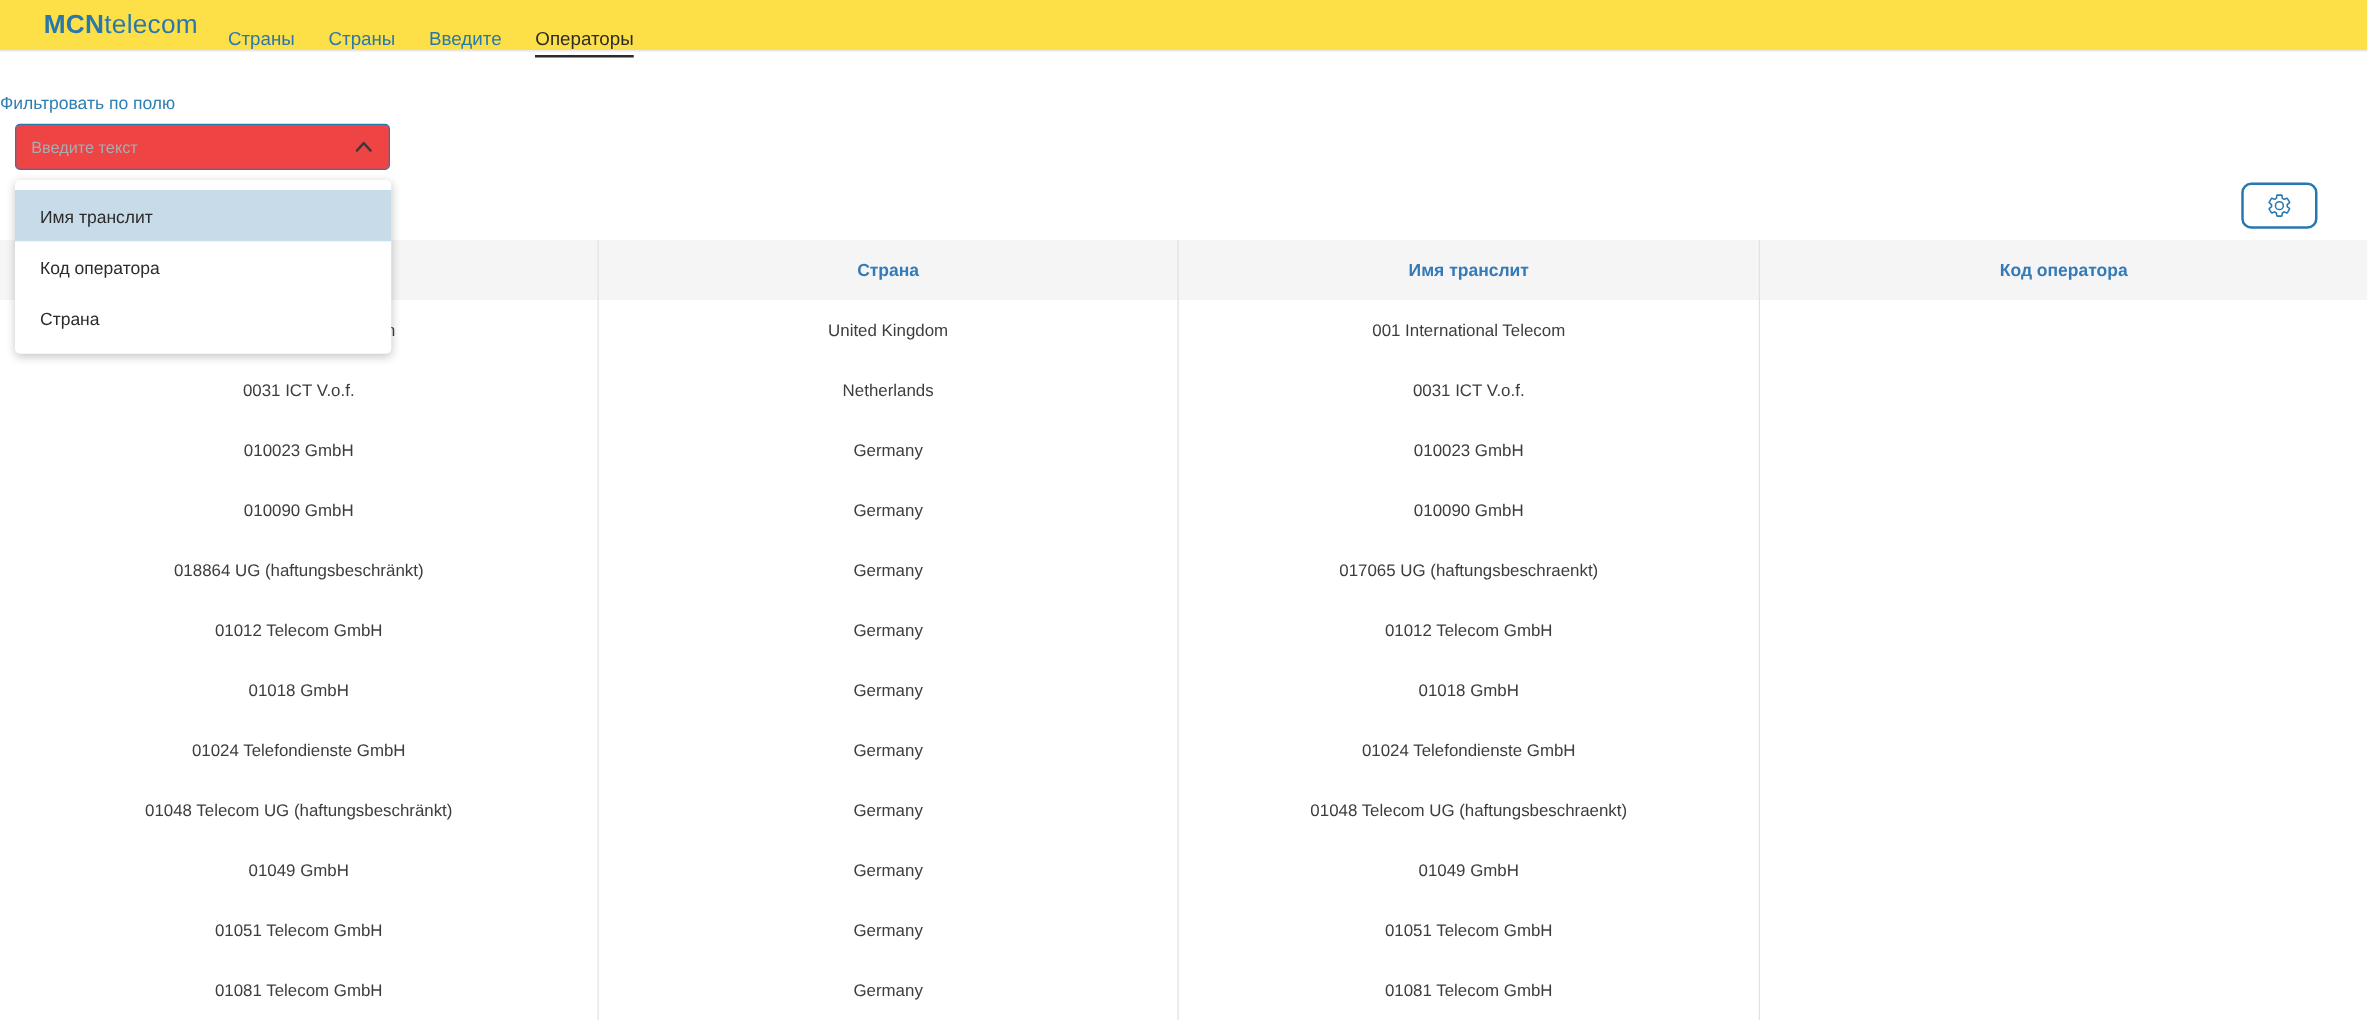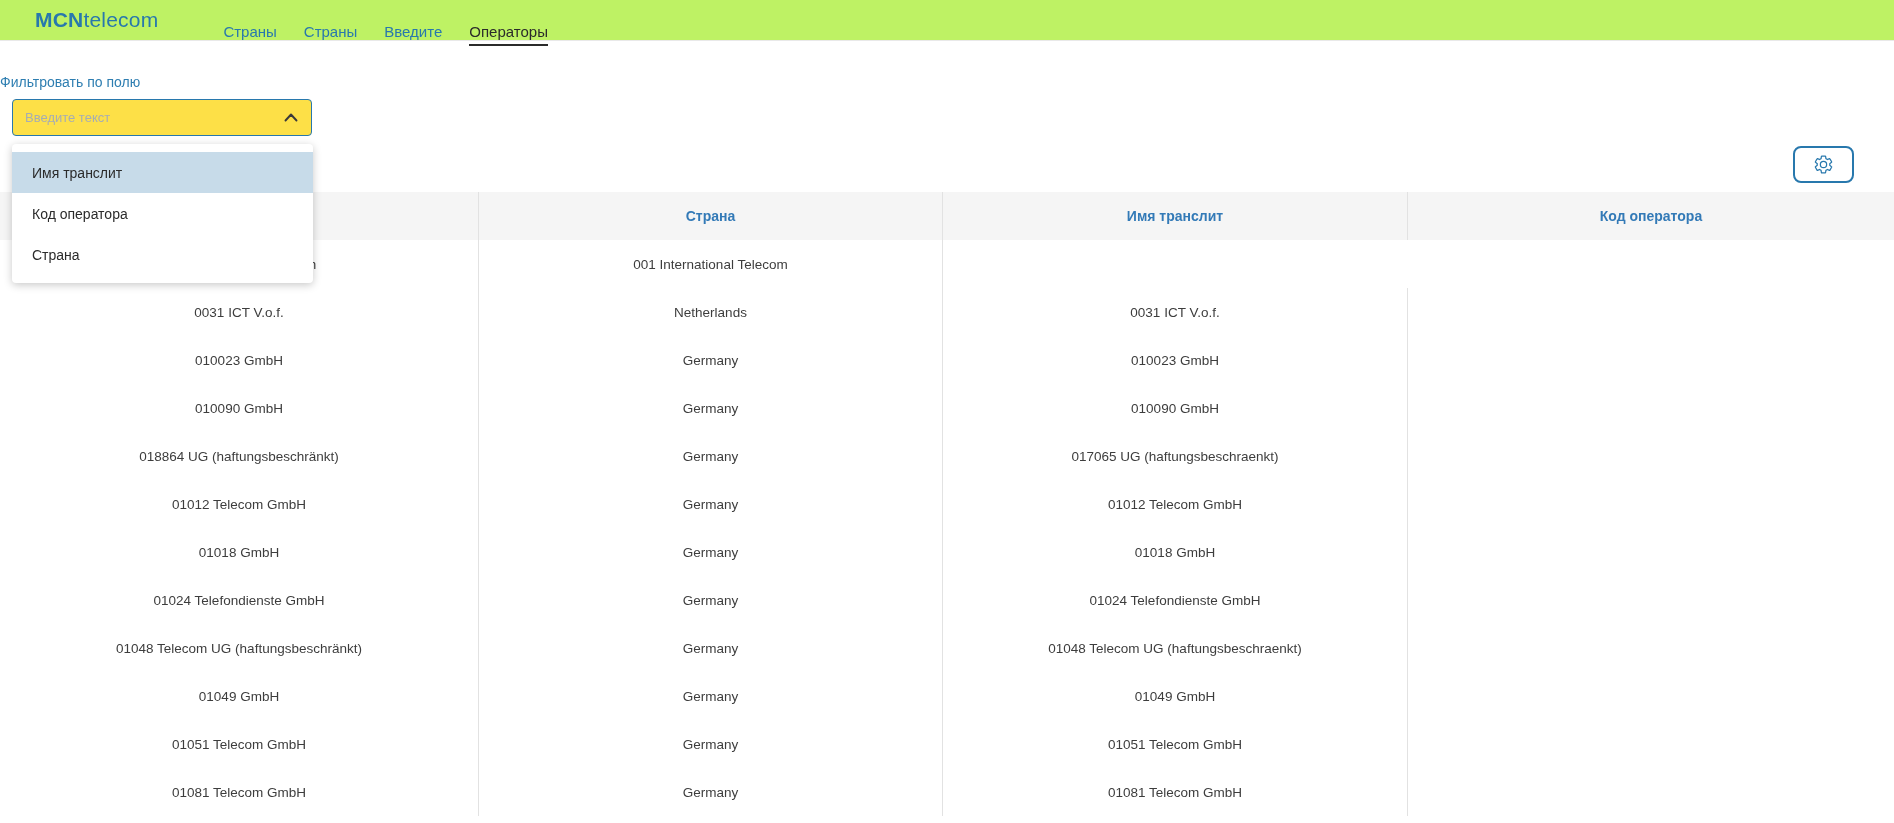--- a/index.html
+++ b/index.html
@@ -12,22 +12,21 @@
     overflow:hidden;
     -webkit-font-smoothing:antialiased;
   }
 
   
   .navbar {
     height:41px;
     border-bottom:1px solid #e9e9e9;
     display:flex; align-items:center;
     padding-left:35px;
-    background:#bef264;
-    gap:41px;
+    background:#fde047;
   }
   .logo { font-size:21px; color:#2878ad; margin-right:24px; letter-spacing:0.2px; cursor:pointer; }
   .logo .logo-bold { font-weight:700; }
   .nav-links { display:flex; align-items:flex-end; gap:27px; font-size:15px; height:100%; }
   .nav-link { color:#2878ad; cursor:pointer; }
   .nav-link.active {
     color:#2b2b2b;
     padding-bottom:4px;
     border-bottom:2px solid #2b2b2b;
     margin-bottom:-6px;
@@ -35,21 +34,21 @@
 
   
   .filter-label {
     position:absolute; left:0; top:74px;
     font-size:14px; color:#2e7eb1;
   }
   .filter-box {
     position:absolute; left:12px; top:99px;
     width:300px; height:37px;
     border:1.6px solid #2878ad; border-radius:4px;
-    background:#fde047;
+    background:#ef4444;
     display:flex; align-items:center; justify-content:space-between;
     padding:0 13px 0 10px;
   }
   .filter-box input {
     border:none; outline:none; width:230px;
     font-family:"Liberation Sans", sans-serif;
     font-size:13px; color:#333; background:transparent;
   }
   .filter-box input::placeholder { color:#a6adb3; }
   .chevron-up { display:flex; align-items:center; cursor:pointer; }
@@ -141,20 +140,21 @@
 <div class="op-table">
   <div class="thead">
       <div class="th"></div>
       <div class="th">Страна</div>
       <div class="th">Имя транслит</div>
       <div class="th">Код оператора</div>
     </div>
   <div class="tbody">
       <div class="trow">
         <div class="td">001 International Telecom</div>
+        <div class="td">United Kingdom</div>
         <div class="td">001 International Telecom</div>
         <div class="td"></div>
       </div>
       <div class="trow">
         <div class="td">0031 ICT V.o.f.</div>
         <div class="td">Netherlands</div>
         <div class="td">0031 ICT V.o.f.</div>
         <div class="td"></div>
       </div>
       <div class="trow">

